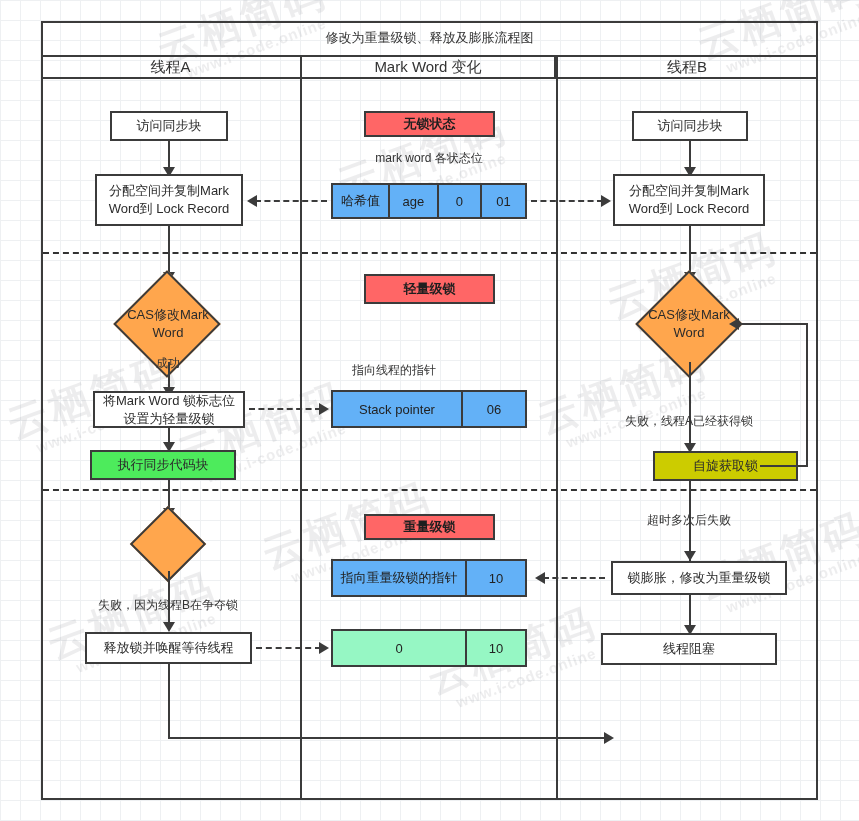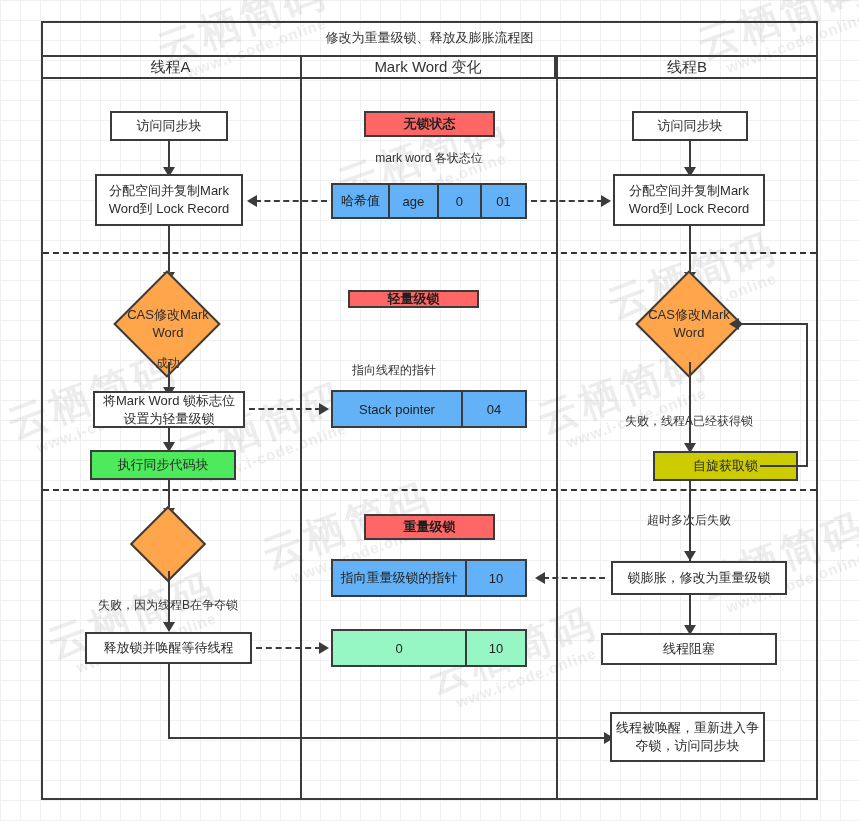--- a/index.html
+++ b/index.html
@@ -268,26 +268,26 @@
     <div class="cell" style="width:44px;">0</div>
     <div class="cell" style="width:44px;">01</div>
   </div>
 
   <div class="dln h" style="left:255px; top:200px; width:72px;"></div>
   <div class="arrow left" style="left:247px; top:195px;"></div>
 
   <div class="dln h" style="left:531px; top:200px; width:72px;"></div>
   <div class="arrow right" style="left:601px; top:195px;"></div>
 
-  <div class="node red" style="left:348px; top:274px; width:131px; height:18px;margin-top:16px;">轻量级锁</div>
+  <div class="node red" style="left:364px; top:274px; width:131px; height:30px;">轻量级锁</div>
   <div class="lbl center" style="left:394px; top:362px;">指向线程的指针</div>
 
   <div class="bits" style="left:331px; top:390px; width:196px; height:38px;">
     <div class="cell" style="width:130px;">Stack pointer</div>
-    <div class="cell" style="width:62px;">04</div>
+    <div class="cell" style="width:62px;">06</div>
   </div>
   <div class="dln h" style="left:249px; top:408px; width:72px;"></div>
   <div class="arrow right" style="left:319px; top:403px;"></div>
 
   <div class="node red" style="left:364px; top:514px; width:131px; height:26px;">重量级锁</div>
 
   <div class="bits" style="left:331px; top:559px; width:196px; height:38px;">
     <div class="cell" style="width:134px;">指向重量级锁的指针</div>
     <div class="cell" style="width:58px;">10</div>
   </div>
@@ -326,15 +326,14 @@
   <div class="ln v" style="left:689px; top:481px; height:80px;"></div>
   <div class="lbl center" style="left:689px; top:512px;">超时多次后失败</div>
   <div class="arrow down" style="left:684px; top:551px;"></div>
 
   <div class="node" style="left:611px; top:561px; width:176px; height:34px;">锁膨胀，修改为重量级锁</div>
   <div class="ln v" style="left:689px; top:595px; height:40px;"></div>
   <div class="arrow down" style="left:684px; top:625px;"></div>
 
   <div class="node" style="left:601px; top:633px; width:176px; height:32px;">线程阻塞</div>
 
-  <div class="node" style="left:610px; top:712px; width:155px; height:50px;">线程被唤醒，重新进入争夺锁，访问同步块</div>
 
 </div>
 
 </body></html>

